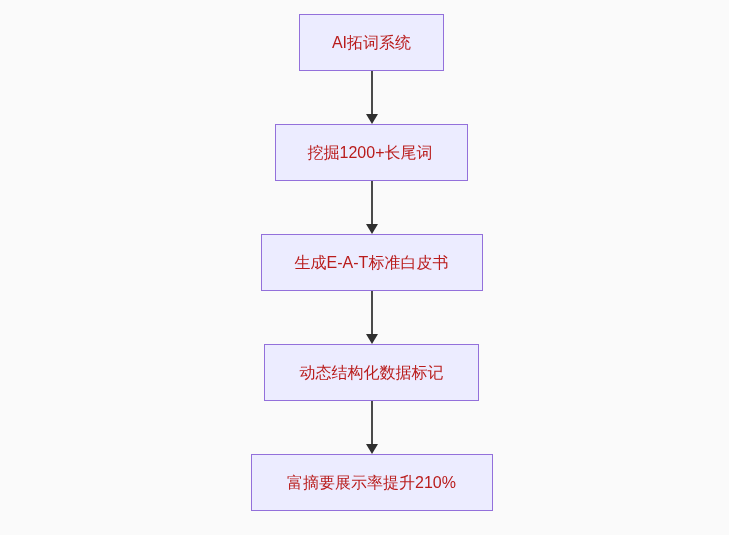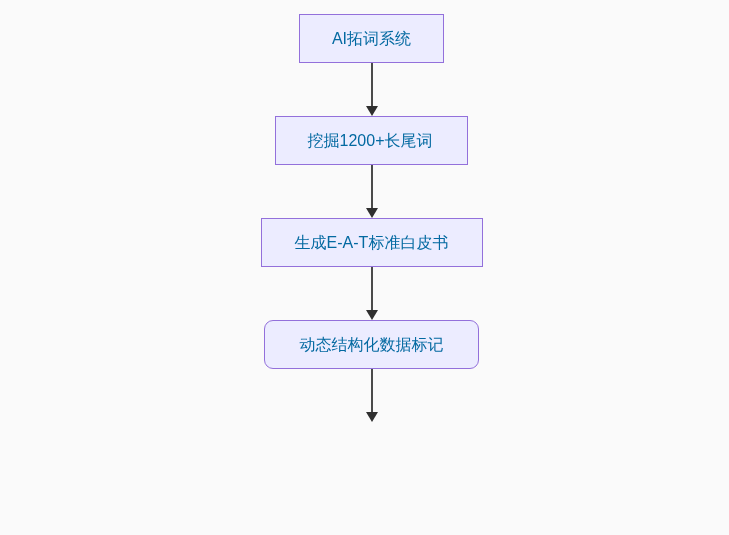--- a/index.html
+++ b/index.html
@@ -18,27 +18,27 @@
     height: 100%;
     display: flex;
     flex-direction: column;
     align-items: center;
     padding-top: 14px;
     box-sizing: border-box;
     transform: translateX(7px);
   }
   .node {
     box-sizing: border-box;
-    height: 49px;
+    height: 57px;
     display: flex;
     align-items: center;
     justify-content: center;
     background: #ECECFF;
     border: 1px solid #9370DB;
-    color: #0369a1;
+    color: #b91c1c;
     font-size: 16px;
     line-height: 1;
     white-space: nowrap;
     padding: 0 10px;
   }
   .edge {
     height: 53px;
     display: flex;
     flex-direction: column;
     align-items: center;
@@ -53,21 +53,21 @@
     height: 0;
     border-left: 6px solid transparent;
     border-right: 6px solid transparent;
     border-top: 10px solid #2f2f2f;
     margin-top: -1px;
   }
   
   .w1 { min-width: 145px; }
   .w2 { min-width: 193px; padding-left: 7px; }
   .w3 { min-width: 222px; }
-  .w4 { min-width: 215px; border-radius: 9px; }
+  .w4 { min-width: 215px; }
   .w5 { min-width: 242px; }
 </style>
 </head>
 <body>
 
 <div class="flowchart">
 
   <div class="node w1">AI拓词系统</div>
 
   <div class="edge">
@@ -89,14 +89,15 @@
     <div class="arrowhead-down"></div>
   </div>
 
   <div class="node w4">动态结构化数据标记</div>
 
   <div class="edge">
     <div class="edge-line"></div>
     <div class="arrowhead-down"></div>
   </div>
 
+  <div class="node w5">富摘要展示率提升210%</div>
 
 </div>
 
 </body></html>

